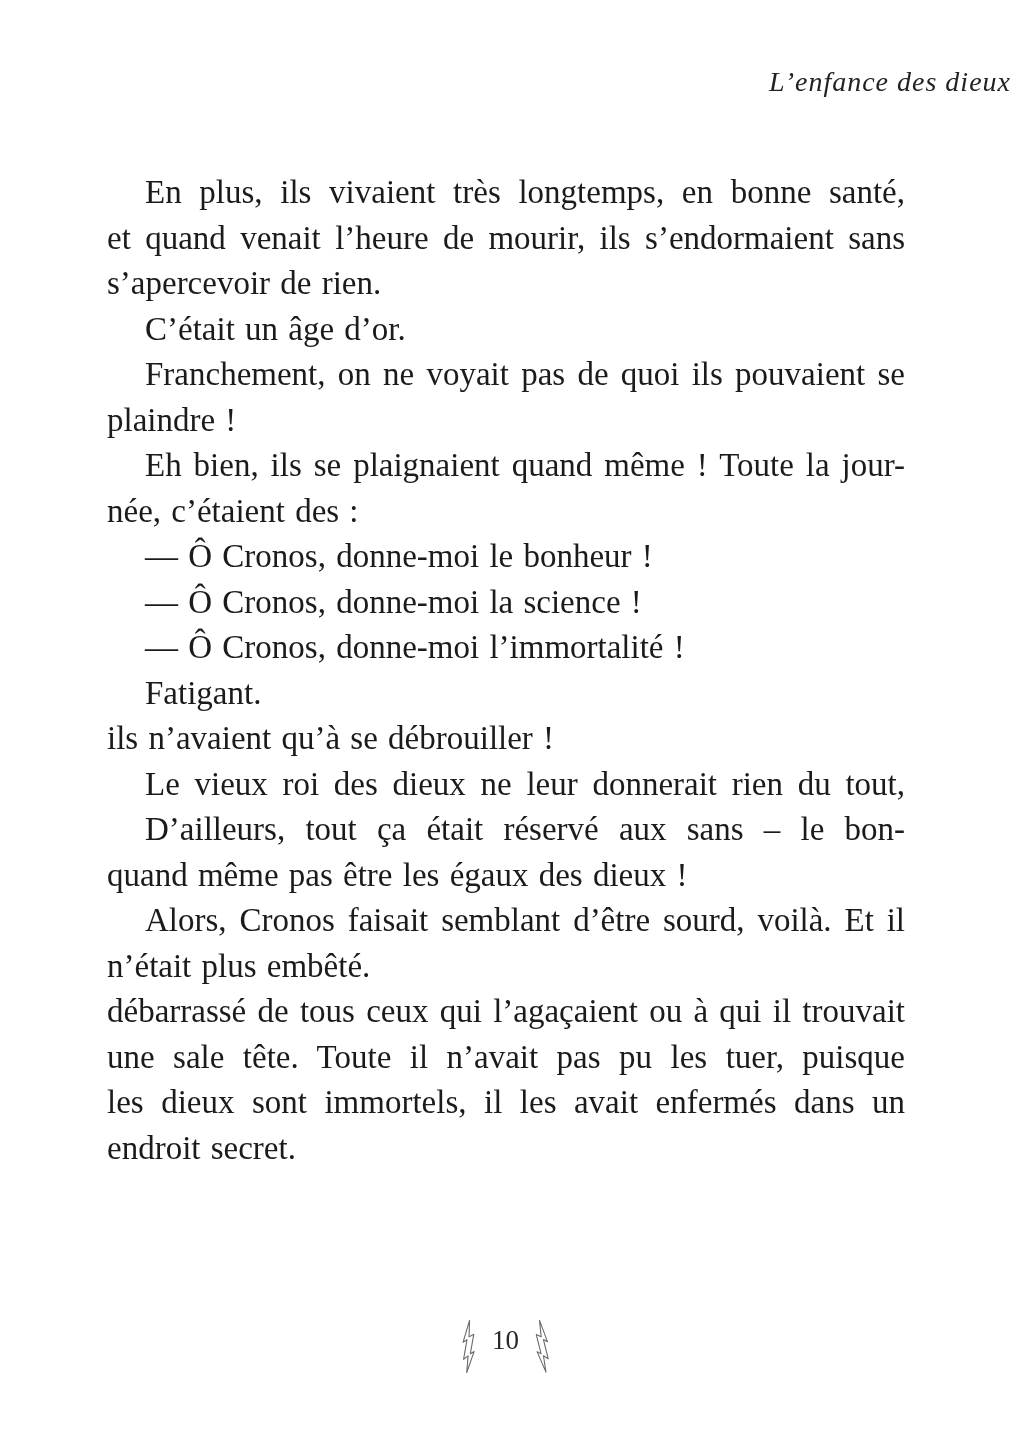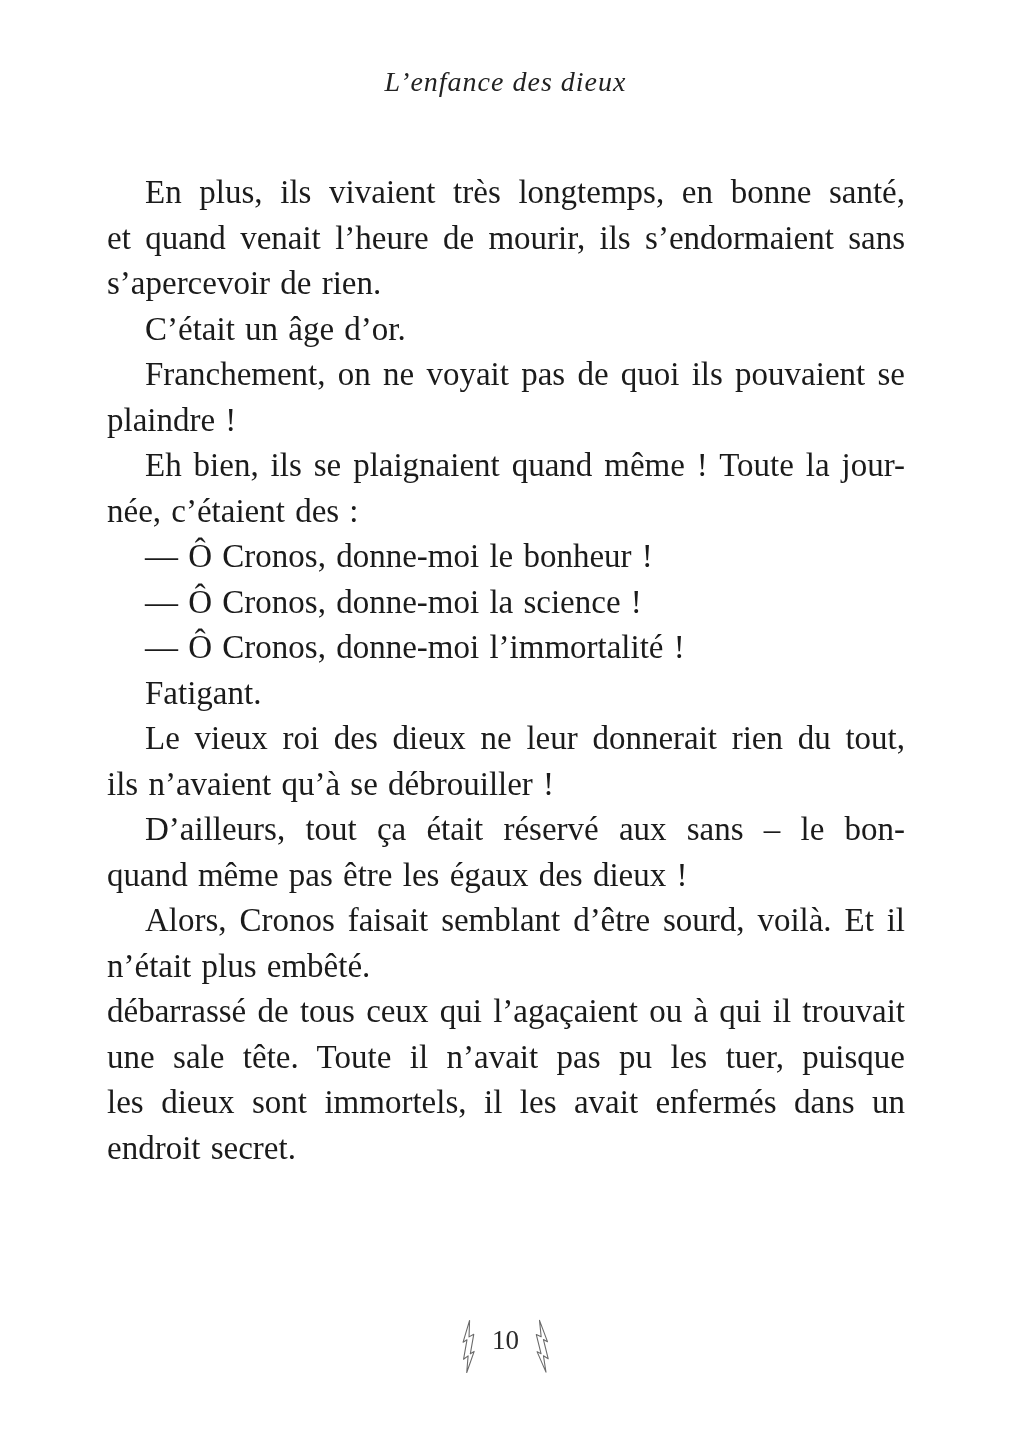--- a/index.html
+++ b/index.html
@@ -13,21 +13,21 @@
     position: relative;
     font-family: "Liberation Serif", "DejaVu Serif", serif;
     color: #1b1b1b;
     overflow: hidden;
   }
   .chapter-header {
     position: absolute;
     top: 66px;
     left: 0;
     width: 1011px;
-    text-align: center;
+    text-align: right;
     font-style: italic;
     font-size: 28px;
     letter-spacing: 1px;
     color: #222;
   }
   .page-body {
     position: absolute;
     top: 170px;
     left: 107px;
     width: 798px;
@@ -92,22 +92,22 @@
     <div class="para">
       <div class="line first">—  Ô Cronos, donne-moi la science !</div>
     </div>
     <div class="para">
       <div class="line first">—  Ô Cronos, donne-moi l’immortalité !</div>
     </div>
     <div class="para">
       <div class="line first">Fatigant.</div>
     </div>
     <div class="para">
+      <div class="line">ils n’avaient qu’à se débrouiller !</div>
       <div class="line first just">Le vieux roi des dieux ne leur donnerait rien du tout,</div>
-      <div class="line">ils n’avaient qu’à se débrouiller !</div>
     </div>
     <div class="para">
       <div class="line first just">D’ailleurs, tout ça était réservé aux sans – le bon-</div>
       <div class="line">quand même pas être les égaux des dieux !</div>
     </div>
     <div class="para">
       <div class="line first just">Alors, Cronos faisait semblant d’être sourd, voilà. Et il</div>
       <div class="line">n’était plus embêté.</div>
     </div>
     <div class="para">

